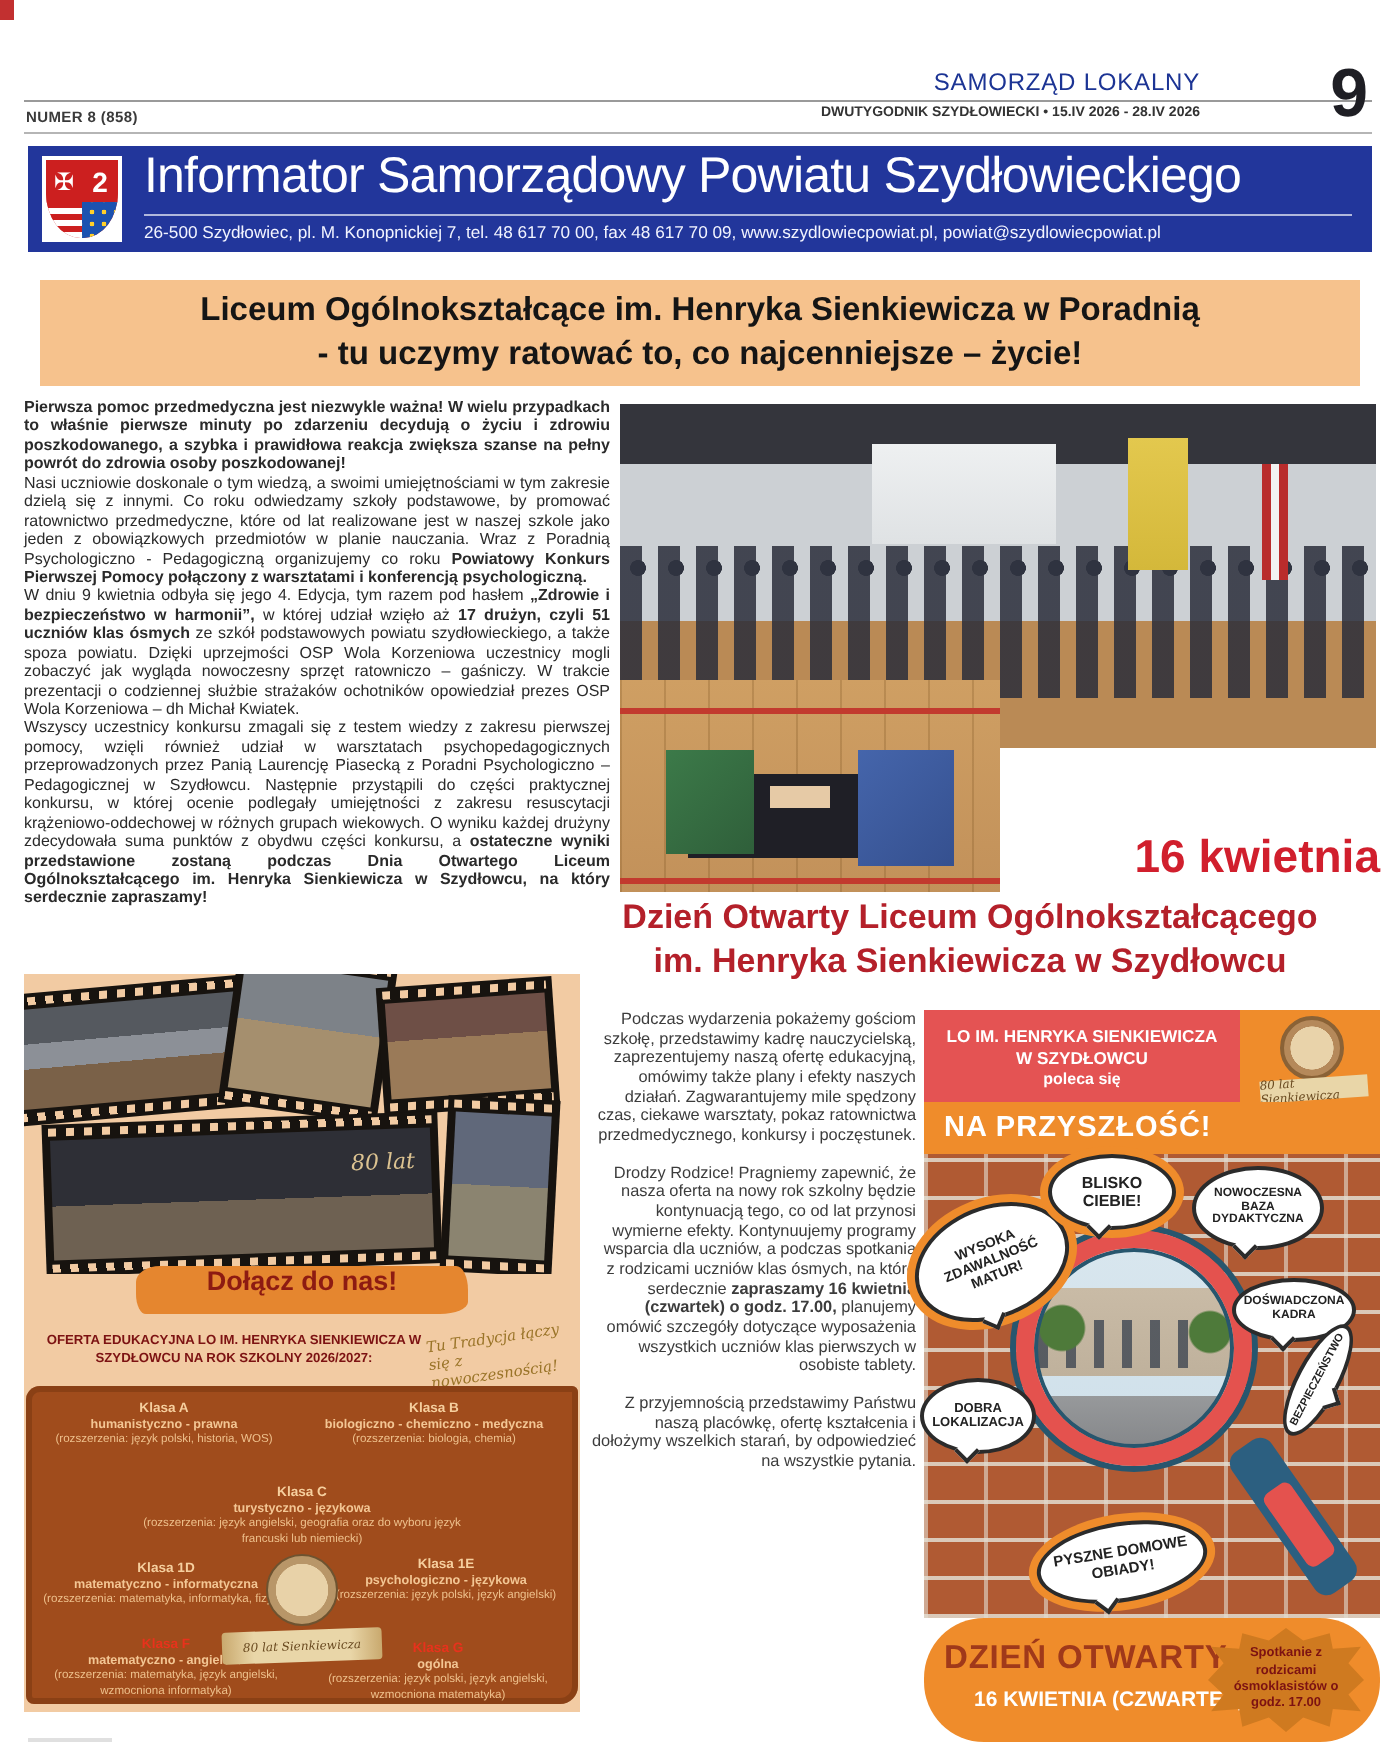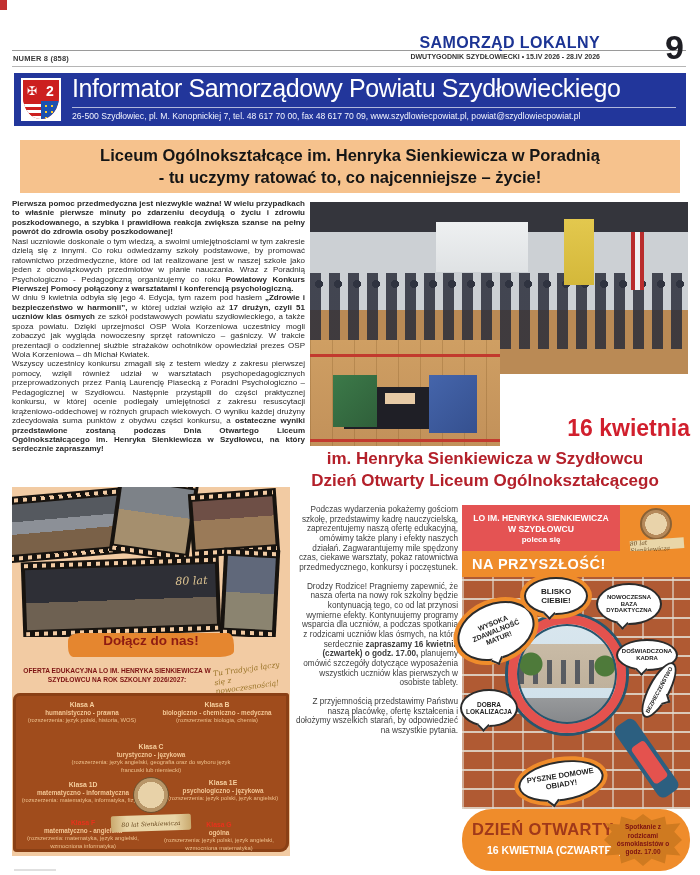--- a/index.html
+++ b/index.html
@@ -4,21 +4,21 @@
 <style>
   html,body{margin:0;padding:0;background:#fff;}
   .page{position:relative;width:700px;height:875px;background:#fff;overflow:hidden;
         font-family:"Liberation Sans",sans-serif;color:#222;}
 
   
   .corner-mark{position:absolute;left:0;top:0;width:7px;height:10px;background:#c23030;}
   .mh-rule1{position:absolute;left:12px;right:14px;top:50px;height:1px;background:#9a9a9a;}
   .mh-rule2{position:absolute;left:12px;right:14px;top:66px;height:1px;background:#b5b5b5;}
   .mh-issue{position:absolute;left:13px;top:54px;font-size:7.5px;font-weight:bold;color:#3a3a3a;letter-spacing:.2px;}
-  .mh-section{position:absolute;right:100px;top:34px;font-size:16px;font-weight:700;color:#1c3494;letter-spacing:.4px;}
+  .mh-section{position:absolute;right:100px;top:34px;font-size:12px;font-weight:400;color:#1c3494;letter-spacing:.4px;}
   .mh-dateline{position:absolute;right:100px;top:53px;font-size:7px;font-weight:bold;color:#333;}
   .mh-page{position:absolute;right:16px;top:28px;font-size:34px;font-weight:bold;color:#1e1e24;}
 
   
   .banner{position:absolute;left:14px;right:14px;top:73px;height:53px;background:#22369b;}
   .crest{position:absolute;left:7px;top:5px;width:40px;height:43px;background:#fff;padding:2px;box-sizing:border-box;}
   .shield{position:relative;width:100%;height:100%;border-radius:0 0 48% 48%/0 0 58% 58%;overflow:hidden;background:#cc1f1f;}
   .sh-tl{position:absolute;left:0;top:0;width:50%;height:55%;background:#cc1f1f;color:#fff;font-size:12px;line-height:1;
          display:flex;align-items:center;justify-content:center;}
   .sh-tr{position:absolute;right:0;top:0;width:50%;height:55%;background:#cc1f1f;color:#fff;font-size:14px;font-weight:bold;
@@ -209,22 +209,22 @@
     <p><span>Nasi uczniowie doskonale o tym wiedzą, a swoimi umiejętnościami w tym zakresie dzielą się z innymi. Co roku odwiedzamy szkoły podstawowe, by promować ratownictwo przedmedyczne, które od lat realizowane jest w naszej szkole jako jeden z obowiązkowych przedmiotów w planie nauczania. Wraz z Poradnią Psychologiczno - Pedagogiczną organizujemy co roku </span><b>Powiatowy Konkurs Pierwszej Pomocy połączony z warsztatami i konferencją psychologiczną.</b></p>
     <p><span>W dniu 9 kwietnia odbyła się jego 4. Edycja, tym razem pod hasłem </span><b>„Zdrowie i bezpieczeństwo w harmonii”,</b><span> w której udział wzięło aż </span><b>17 drużyn, czyli 51 uczniów klas ósmych</b><span> ze szkół podstawowych powiatu szydłowieckiego, a także spoza powiatu. Dzięki uprzejmości OSP Wola Korzeniowa uczestnicy mogli zobaczyć jak wygląda nowoczesny sprzęt ratowniczo – gaśniczy. W trakcie prezentacji o codziennej służbie strażaków ochotników opowiedział prezes OSP Wola Korzeniowa – dh Michał Kwiatek.</span></p>
     <p><span>Wszyscy uczestnicy konkursu zmagali się z testem wiedzy z zakresu pierwszej pomocy, wzięli również udział w warsztatach psychopedagogicznych przeprowadzonych przez Panią Laurencję Piasecką z Poradni Psychologiczno – Pedagogicznej w Szydłowcu. Następnie przystąpili do części praktycznej konkursu, w której ocenie podlegały umiejętności z zakresu resuscytacji krążeniowo-oddechowej w różnych grupach wiekowych. O wyniku każdej drużyny zdecydowała suma punktów z obydwu części konkursu, a </span><b>ostateczne wyniki przedstawione zostaną podczas Dnia Otwartego Liceum Ogólnokształcącego im. Henryka Sienkiewicza w Szydłowcu, na który serdecznie zapraszamy!</b></p>
   </div>
 
   <div class="photo-group"></div>
   <div class="photo-cpr"></div>
 
   <div class="openday-date">16 kwietnia</div>
   <div class="openday-title">
+    <div>Dzień Otwarty Liceum Ogólnokształcącego</div>
     <div>im. Henryka Sienkiewicza w Szydłowcu</div>
-    <div>Dzień Otwarty Liceum Ogólnokształcącego</div>
   </div>
 
   <div class="poster-left">
     <div class="collage">
       <div class="strip strip1">
           <div class="frame f1"></div>
         </div>
       <div class="strip strip2">
           <div class="frame f2"></div>
         </div>

